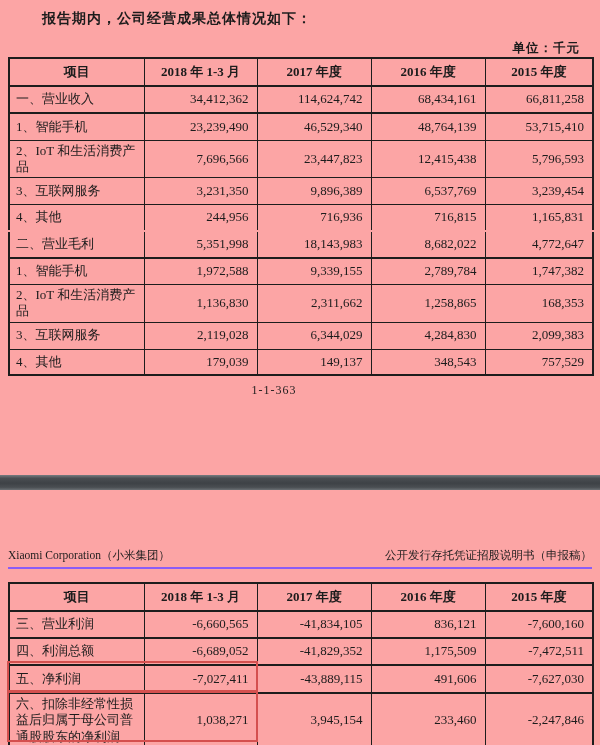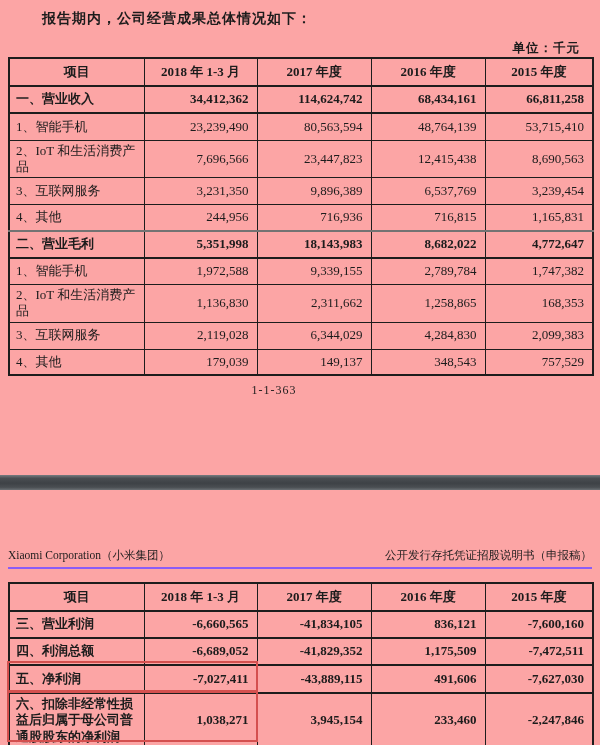--- a/index.html
+++ b/index.html
@@ -16,21 +16,21 @@
     border:2px solid #1d1d1d; }
   col.c0 { width:135px; } col.c1 { width:113px; } col.c2 { width:114px; }
   col.c3 { width:114px; } col.c4 { width:108px; }
   th, td { border:1px solid #1d1d1d; font-size:13px; line-height:1.25;
     vertical-align:middle; }
   thead tr { height:28px;border-radius:13px; }
   th { font-weight:bold; text-align:center; border-bottom:2px solid #1d1d1d; }
   tbody tr { height:27px; }
   td.label { text-align:left; padding:2px 3px 2px 6px; }
   td.num { text-align:right; padding:2px 8px 2px 2px; }
-  tr.bold td { font-weight:bold; border-top:2px solid #737373;
+  tr.bold td { font-weight:normal; border-top:2px solid #fca5a5;
     border-bottom:2px solid #1d1d1d; }
 
   .tbl1-wrap { position:absolute; top:57px; left:8px; }
   #table1 tbody tr:nth-child(3), #table1 tbody tr:nth-child(8) { height:34px; }
   #table1 tbody tr:nth-child(5), #table1 tbody tr:nth-child(10) { height:26px; }
 
   .pagenum { position:absolute; top:383px; left:0; width:548px; text-align:center;
     font-size:12px; letter-spacing:1px; }
 
   .divider { position:absolute; top:475px; left:0; width:600px; height:15px;
@@ -80,30 +80,30 @@
           <tr class="bold">
             <td class="label">一、营业收入</td>
             <td class="num">34,412,362</td>
             <td class="num">114,624,742</td>
             <td class="num">68,434,161</td>
             <td class="num">66,811,258</td>
           </tr>
           <tr>
             <td class="label">1、智能手机</td>
             <td class="num">23,239,490</td>
-            <td class="num">80,563,594</td>
+            <td class="num">46,529,340</td>
             <td class="num">48,764,139</td>
             <td class="num">53,715,410</td>
           </tr>
           <tr>
             <td class="label">2、IoT 和生活消费产品</td>
             <td class="num">7,696,566</td>
             <td class="num">23,447,823</td>
             <td class="num">12,415,438</td>
-            <td class="num">8,690,563</td>
+            <td class="num">5,796,593</td>
           </tr>
           <tr>
             <td class="label">3、互联网服务</td>
             <td class="num">3,231,350</td>
             <td class="num">9,896,389</td>
             <td class="num">6,537,769</td>
             <td class="num">3,239,454</td>
           </tr>
           <tr>
             <td class="label">4、其他</td>

